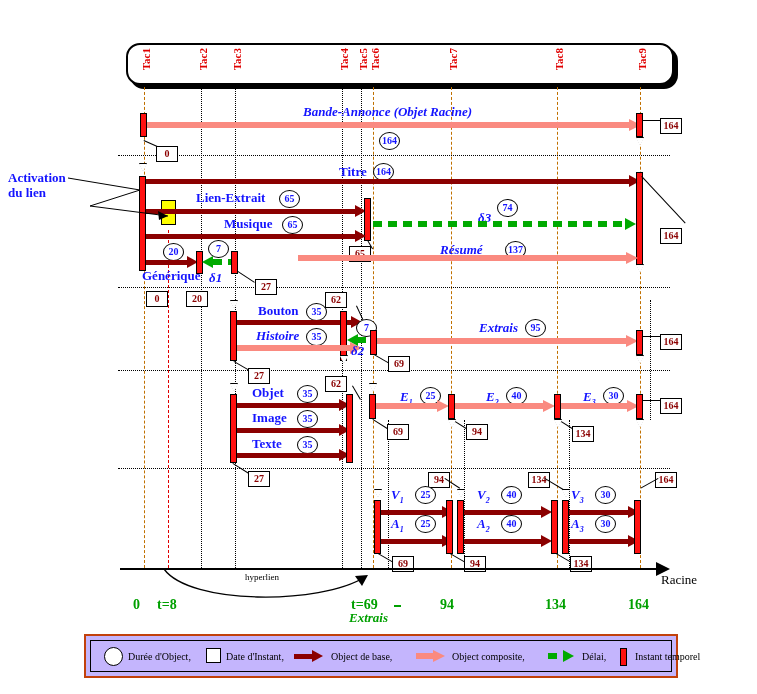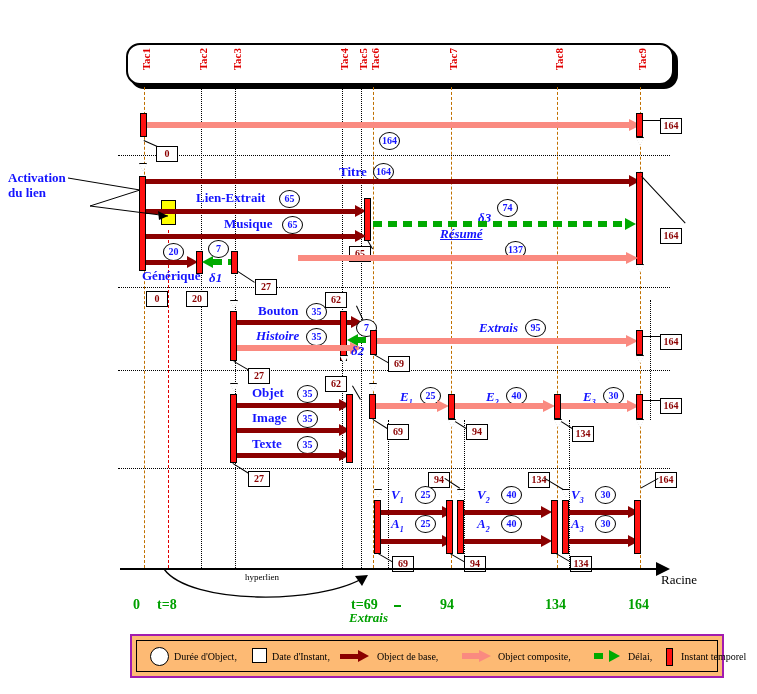--- a/index.html
+++ b/index.html
@@ -48,21 +48,21 @@
         border-right:4px solid transparent;border-top:8px solid #000;}
   .tickw{position:absolute;width:0;height:0;border-left:4px solid transparent;
         border-right:4px solid transparent;border-top:8px solid #fff;margin-top:-7px;margin-left:0px;}
   
   #axis{left:120px;top:568px;width:540px;height:2px;background:#000;}
   #axishead{left:656px;top:562px;width:0;height:0;border-top:7px solid transparent;
             border-bottom:7px solid transparent;border-left:14px solid #000;}
   .taxlab{position:absolute;color:#00a000;font-weight:bold;font-size:14px;
           font-family:"Liberation Serif",serif;}
   
-  #legend{left:84px;top:634px;width:590px;height:40px;border:2px solid #a21caf;background:#fdba74;margin-left:46px;}
+  #legend{left:84px;top:634px;width:590px;height:40px;border:2px solid #c2410c;background:#c4b5fd;}
   #legend .in{position:absolute;left:4px;top:4px;right:4px;bottom:4px;border:1px solid #000;}
   .lgi{position:absolute;font-size:10px;font-family:"Liberation Serif",serif;color:#000;white-space:nowrap;}
   .lg-circle{position:absolute;width:17px;height:17px;border:1.5px solid #000;border-radius:50%;background:#fff;}
   .lg-square{position:absolute;width:13px;height:13px;border:1.5px solid #000;background:#fff;}
   .lg-bar{position:absolute;width:7px;height:18px;background:#ff1111;border:1px solid #000;box-sizing:border-box;}
   #yellowbox{left:161px;top:200px;width:13px;height:23px;background:#ffff00;border:1.5px solid #000;}
   #actlabel{left:8px;top:170px;color:#1414ff;font-weight:bold;font-size:13px;line-height:15px;
             font-family:"Liberation Serif",serif;}
   #hyplabel{left:245px;top:572px;font-size:9px;color:#000;font-family:"Liberation Serif",serif;}
   #temps{left:661px;top:572px;font-size:13px;color:#000;font-family:"Liberation Serif",serif;}
@@ -99,20 +99,21 @@
   <div class="vline brown" style="left:557px;top:87px;height:481px;"></div>
   <div class="vline black" style="left:569px;top:420px;height:148px;"></div>
   <div class="vline brown" style="left:640px;top:87px;height:481px;"></div>
   <div class="vline black" style="left:650px;top:300px;height:120px;"></div>
 
   <div class="hsep" style="left:118px;top:155px;width:552px;"></div>
   <div class="hsep" style="left:118px;top:287px;width:552px;"></div>
   <div class="hsep" style="left:118px;top:370px;width:552px;"></div>
   <div class="hsep" style="left:118px;top:468px;width:552px;"></div>
 
+  <div class="olabel" style="left:303px;top:104px;">Bande-Annonce   (Objet Racine)</div>
   <div class="inst" style="left:140px;top:113px;height:24px;"></div>
   <div class="arrow comp" style="left:147px;top:125px;width:494px;">
     <div class="shaft" style="width:482px;"></div>
       <div class="head" style="left:482px;"></div>
   </div>
   <div class="inst" style="left:636px;top:113px;height:24px;"></div>
   <div class="dur" style="left:379px;top:132px;">164</div>
   <div class="dbox" style="left:660px;top:118px;">164</div>
   <div class="lead" style="left:643px;top:120px;width:18px;"></div>
   <div class="lead" style="left:144px;top:140px;width:16px;transform:rotate(24deg);"></div>
@@ -153,21 +154,21 @@
     <div class="shaft" style="width:252px;"></div>
       <div class="head" style="left:252px;"></div>
   </div>
 
   <div class="dbox" style="left:660px;top:228px;">164</div>
   <div class="lead" style="left:642px;top:176px;width:64px;transform:rotate(47deg);"></div>
 
   <div class="dbox" style="left:349px;top:246px;">65</div>
   <div class="lead" style="left:368px;top:240px;width:10px;transform:rotate(60deg);"></div>
 
-  <div class="olabel" style="left:440px;top:226px;text-decoration:underline;">Résumé</div>
+  <div class="olabel" style="left:440px;top:242px;text-decoration:underline;">Résumé</div>
   <div class="dur" style="left:505px;top:241px;">137</div>
   <div class="arrow comp" style="left:298px;top:258px;width:340px;">
     <div class="shaft" style="width:328px;"></div>
       <div class="head" style="left:328px;"></div>
   </div>
 
   <div class="dur" style="left:163px;top:243px;">20</div>
   <div class="arrow base" style="left:146px;top:262px;width:52px;">
     <div class="shaft" style="width:41px;"></div>
       <div class="head" style="left:41px;"></div>

